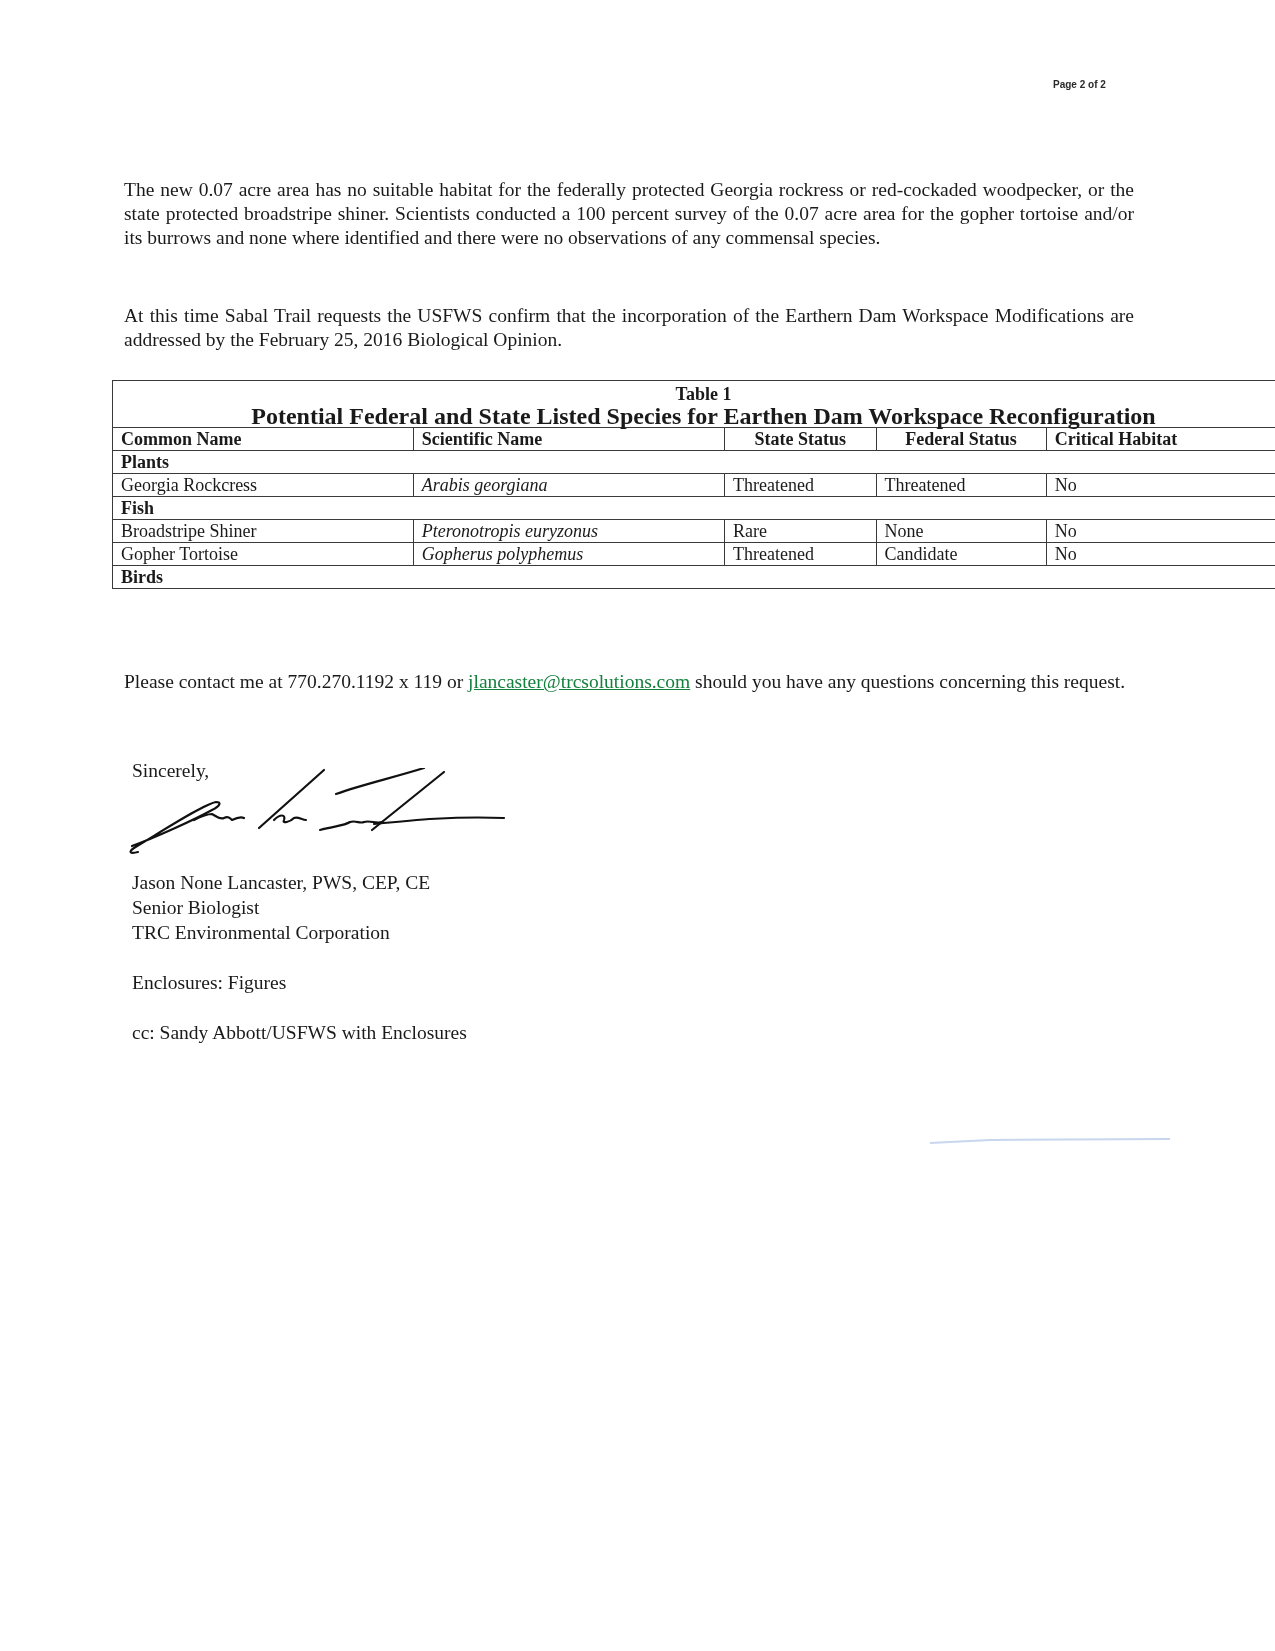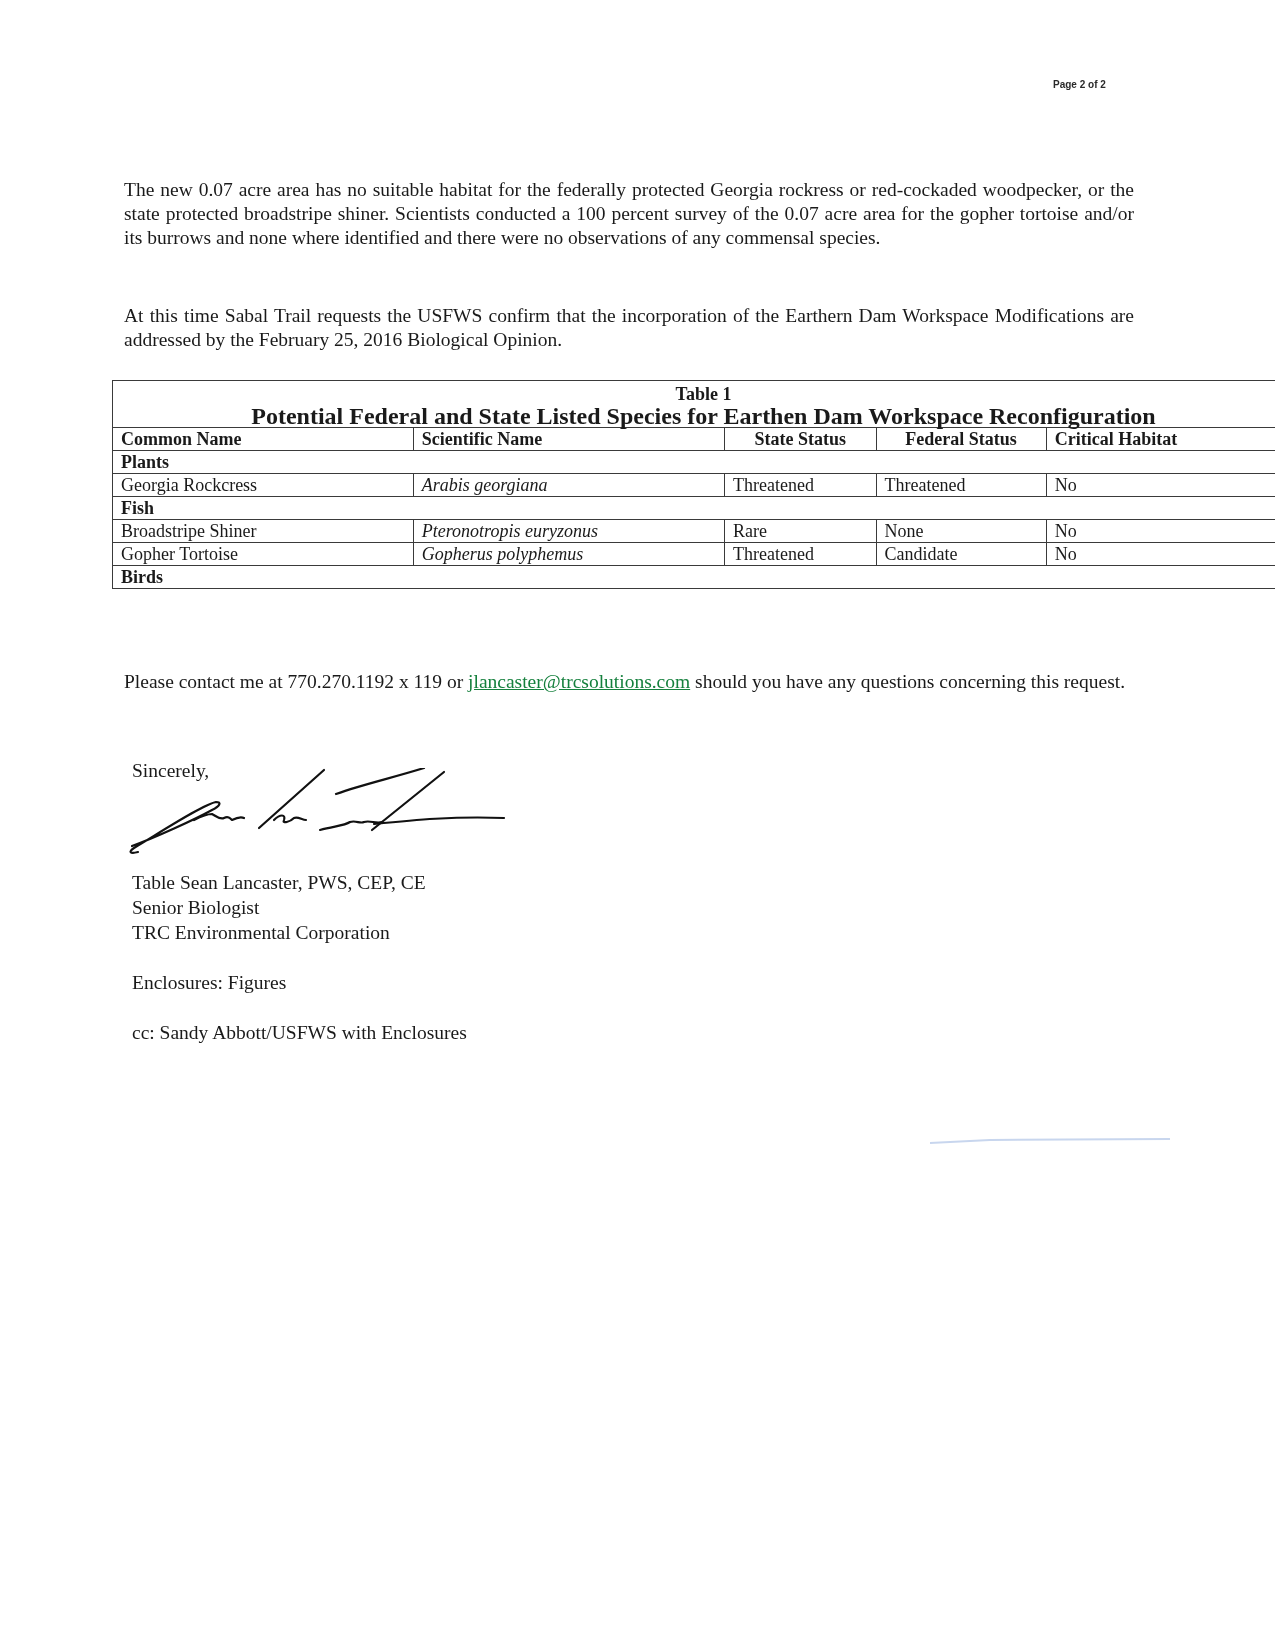--- a/index.html
+++ b/index.html
@@ -112,21 +112,21 @@
     <path d="M135,60 L200,2"></path>
     <path d="M150,52 C156,46 162,46 160,52 C158,56 166,54 170,50 C174,48 178,52 182,52"></path>
     <path d="M196,62 C210,58 220,58 226,54 C232,52 236,56 240,54 C246,52 252,56 258,54"></path>
     <path d="M212,26 C240,16 268,10 300,0"></path>
     <path d="M248,62 L320,4"></path>
     <path d="M250,56 C290,52 330,48 380,50"></path>
   </g>
 </svg>
 
 <div class="closing sig-block">
-  <div>Table Sean Lancaster, PWS, CEP, CE</div>
+  <div>Jason None Lancaster, PWS, CEP, CE</div>
   <div>Senior Biologist</div>
   <div>TRC Environmental Corporation</div>
 </div>
 
 <p class="closing encl">Enclosures:  Figures</p>
 
 <p class="closing cc">cc:  Sandy Abbott/USFWS with Enclosures</p>
 
 <svg class="smudge" viewBox="0 0 240 6" xmlns="http://www.w3.org/2000/svg">
   <path d="M0,5 C20,4 40,3 60,2 L240,1" stroke="#c8d6ee" stroke-width="2" fill="none"></path>

